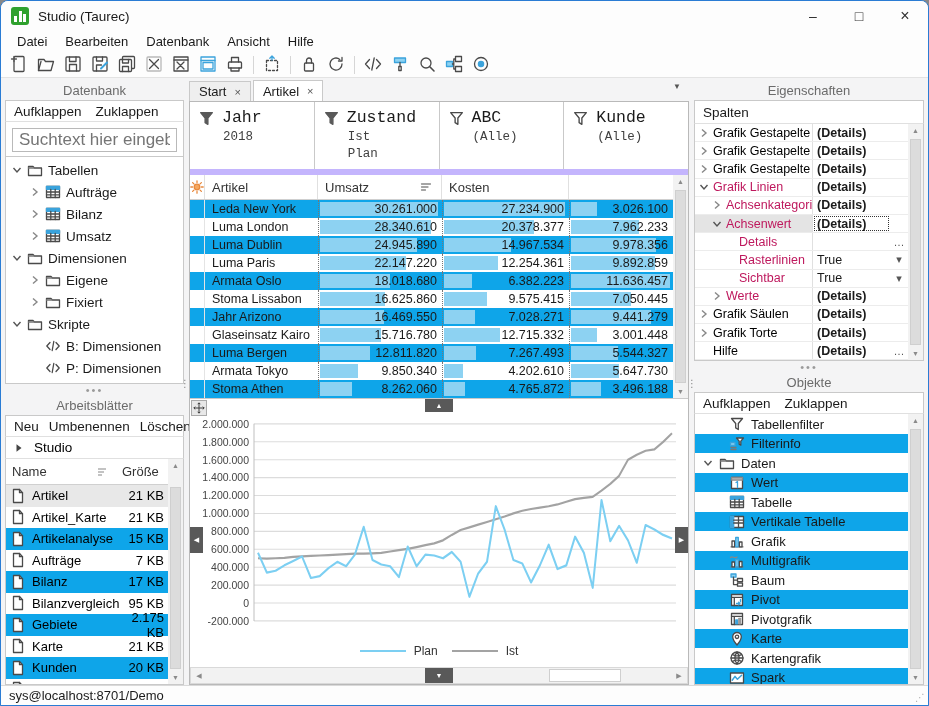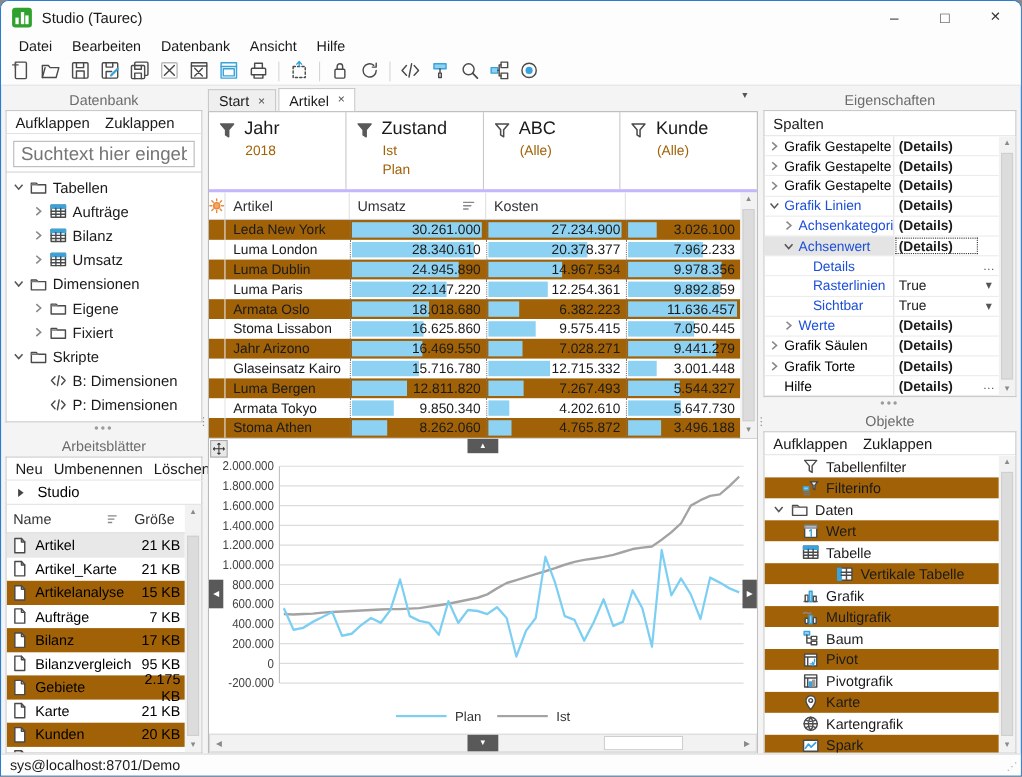--- a/index.html
+++ b/index.html
@@ -41,39 +41,39 @@
   .tree-row { height:22px; display:flex; align-items:center; gap:5px; font-size:13.5px; color:#1a1a1a; }
   .tree-exp { width:10px; height:10px; flex:0 0 auto; display:flex; align-items:center; justify-content:center; }
   .ws-group { height:22px; background:#fff; border:1px solid #c9c9c9; border-bottom:1px solid #e0e0e0; border-top:none; display:flex; align-items:center; gap:10px; padding:0 8px; font-size:13.5px; }
   .ws-table { flex:1; min-height:0; background:#fff; border:1px solid #c9c9c9; border-top:none; display:flex; flex-direction:column; overflow:hidden; }
   .ws-head { height:26px; display:flex; border-bottom:1px solid #d0d0d0; flex:0 0 auto; }
   .ws-head .col { display:flex; align-items:center; font-size:13px; color:#333; padding:0 6px; }
   .ws-body { flex:1; overflow:hidden; position:relative; }
   .ws-row { height:21.5px; display:flex; align-items:center; font-size:13px; }
   .ws-row .nm { flex:1; display:flex; align-items:center; gap:6px; padding-left:4px; }
   .ws-row .sz { width:52px; text-align:right; padding-right:4px; }
-  .stripe { background:#a16207; }
+  .stripe { background:#0ea5e9; }
   .sel-row { background:#e8e8e8; }
   .vscroll { width:15px; background:#f2f2f2; display:flex; flex-direction:column; align-items:center; justify-content:space-between; font-size:7px; color:#8a8a8a; flex:0 0 auto; }
   .vscroll .thumb { width:11px; background:#dcdcdc; border:1px solid #cfcfcf; flex:1; margin:2px 0; }
   .arr { padding:3px 0; }
 
   
   .center { flex:1; min-width:0; display:flex; flex-direction:column; padding:2px 2px 0 2px; position:relative; }
   .tabstrip { height:21px; display:flex; align-items:flex-end; gap:2px; flex:0 0 auto; position:relative; }
   .tab { height:20px; display:flex; align-items:center; gap:8px; padding:0 9px; font-size:13px; border:1px solid #c9c9c9; border-bottom:none; background:#efefef; color:#1a1a1a; }
   .tab.active { background:#fff; height:21px; }
   .tab .x { font-size:11px; color:#555; }
   .tab-caret { position:absolute; right:8px; top:2px; font-size:8px; color:#555; }
   .center-box { flex:1; min-height:0; border:1px solid #b9b9b9; background:#fff; display:flex; flex-direction:column; }
-  .filters { height:73px; display:flex; border-bottom:3px solid #c4b5fd; flex:0 0 auto; }
+  .filters { height:73px; display:flex; border-bottom:6px solid #c4b5fd; flex:0 0 auto;font-family:Liberation Mono, monospace; }
   .filter-card { flex:1; border-right:1px solid #c9c9c9; padding:6px 8px; }
   .filter-card:last-child { border-right:none; }
   .filter-title { display:flex; align-items:center; gap:8px; font-size:16.5px; color:#1a1a1a; }
-  .filter-vals { margin:2px 0 0 25px; font-size:12.5px; color:#a16207; line-height:1.35; }
+  .filter-vals { margin:2px 0 0 25px; font-size:12.5px; color:#404040; line-height:1.35; }
 
   .grid { flex:0 0 auto; display:flex; flex-direction:column; border-bottom:1px solid #c9c9c9; }
   .grid-inner { display:flex; }
   .grid-cols { flex:1; min-width:0; }
   .g-head { height:25px; display:flex; border-bottom:1px solid #cfcfcf; background:#fff; }
   .g-head .hc { display:flex; align-items:center; font-size:13px; color:#333; padding:0 7px; border-right:1px solid #e0e0e0; }
   .g-row { height:18px; display:flex; }
   .g-row .c0 { width:15px; border-right:1px solid #e4e4e4; flex:0 0 auto; }
   .g-row .cn { width:113px; font-size:12.5px; display:flex; align-items:center; padding:0 7px; flex:0 0 auto; color:#1a1a1a; }
   .vcell { position:relative; flex:0 0 auto; border-left:1px dotted #777; }
@@ -97,21 +97,21 @@
   
   .right-panel { width:237px; flex:0 0 auto; display:flex; flex-direction:column; padding:2px 4px 0 3px; position:relative; }
   .subhead { height:24px; background:#fff; border:1px solid #c9c9c9; border-bottom:1px solid #e0e0e0; display:flex; align-items:center; padding:0 8px; font-size:13.5px; color:#1a1a1a; flex:0 0 auto; }
   .prop-grid { background:#fff; border:1px solid #c9c9c9; border-top:none; display:flex; flex:0 0 auto; }
   .prop-rows { flex:1; min-width:0; }
   .p-row { height:18.2px; display:flex; align-items:center; border-bottom:1px solid #ececec; font-size:12.5px; }
   .p-name { width:118px; flex:0 0 auto; display:flex; align-items:center; gap:4px; overflow:hidden; white-space:nowrap; padding-right:2px; border-right:1px solid #e0e0e0; height:100%; }
   .p-val { flex:1; display:flex; align-items:center; padding:0 4px; height:100%; position:relative; color:#1a1a1a; font-weight:bold; }
   .p-val.plain { font-weight:normal; }
   .p-extra { width:18px; flex:0 0 auto; text-align:center; color:#555; font-size:11px; }
-  .blue { color:#1d4ed8; }
+  .blue { color:#be185d; }
   .p-sel { background:#e4e4e4; }
   .dotted-focus { outline:1px dotted #333; outline-offset:-2px; }
   .obj-list { flex:1; min-height:0; background:#fff; border:1px solid #c9c9c9; border-top:none; display:flex; overflow:hidden; }
   .obj-rows { flex:1; min-width:0; }
   .o-row { height:19.5px; display:flex; align-items:center; gap:6px; font-size:13px; color:#1a1a1a; }
 
   .statusbar { height:20px; background:#fdfdfd; border-top:1px solid #d9d9d9; display:flex; align-items:center; padding:0 8px; font-size:13px; color:#1a1a1a; flex:0 0 auto; position:relative; }
   .grip { position:absolute; right:2px; bottom:2px; color:#b0b0b0; font-size:10px; letter-spacing:1px; }
   .v-handle { position:absolute; top:300px; font-size:10px; color:#8a8a8a; }
 </style>
@@ -1132,21 +1132,21 @@
             <div class="o-row" style="padding-left: 34px;">
               <span class="ic16">
                 <svg viewBox="0 0 16 16" width="16" height="16" fill="none" stroke="#4a4a4a" stroke-width="1.3" stroke-linejoin="round" stroke-linecap="round">
                   <rect x="1.5" y="2.5" width="13" height="11" fill="#fff"></rect>
                   <rect x="1.5" y="2.5" width="13" height="2.8" fill="#3ba3dc" stroke="#3ba3dc"></rect>
                   <path d="M1.5 8h13M1.5 10.8h13M5.8 5.3v8.2M10.2 5.3v8.2"></path>
                 </svg>
               </span>
               <span>Tabelle</span>
             </div>
-            <div class="o-row stripe" style="padding-left: 34px; justify-content: center;">
+            <div class="o-row stripe" style="padding-left: 34px;">
               <span class="ic16">
                 <svg viewBox="0 0 16 16" width="16" height="16" fill="none" stroke="#4a4a4a" stroke-width="1.3" stroke-linejoin="round" stroke-linecap="round">
                   <rect x="1.5" y="2.5" width="13" height="11" fill="#fff"></rect>
                   <rect x="1.5" y="2.5" width="3.2" height="11" fill="#3ba3dc" stroke="#3ba3dc"></rect>
                   <path d="M4.7 6.2h9.8M4.7 9h9.8M9.5 2.5v11"></path>
                 </svg>
               </span>
               <span>Vertikale Tabelle</span>
             </div>
             <div class="o-row" style="padding-left: 34px;">

